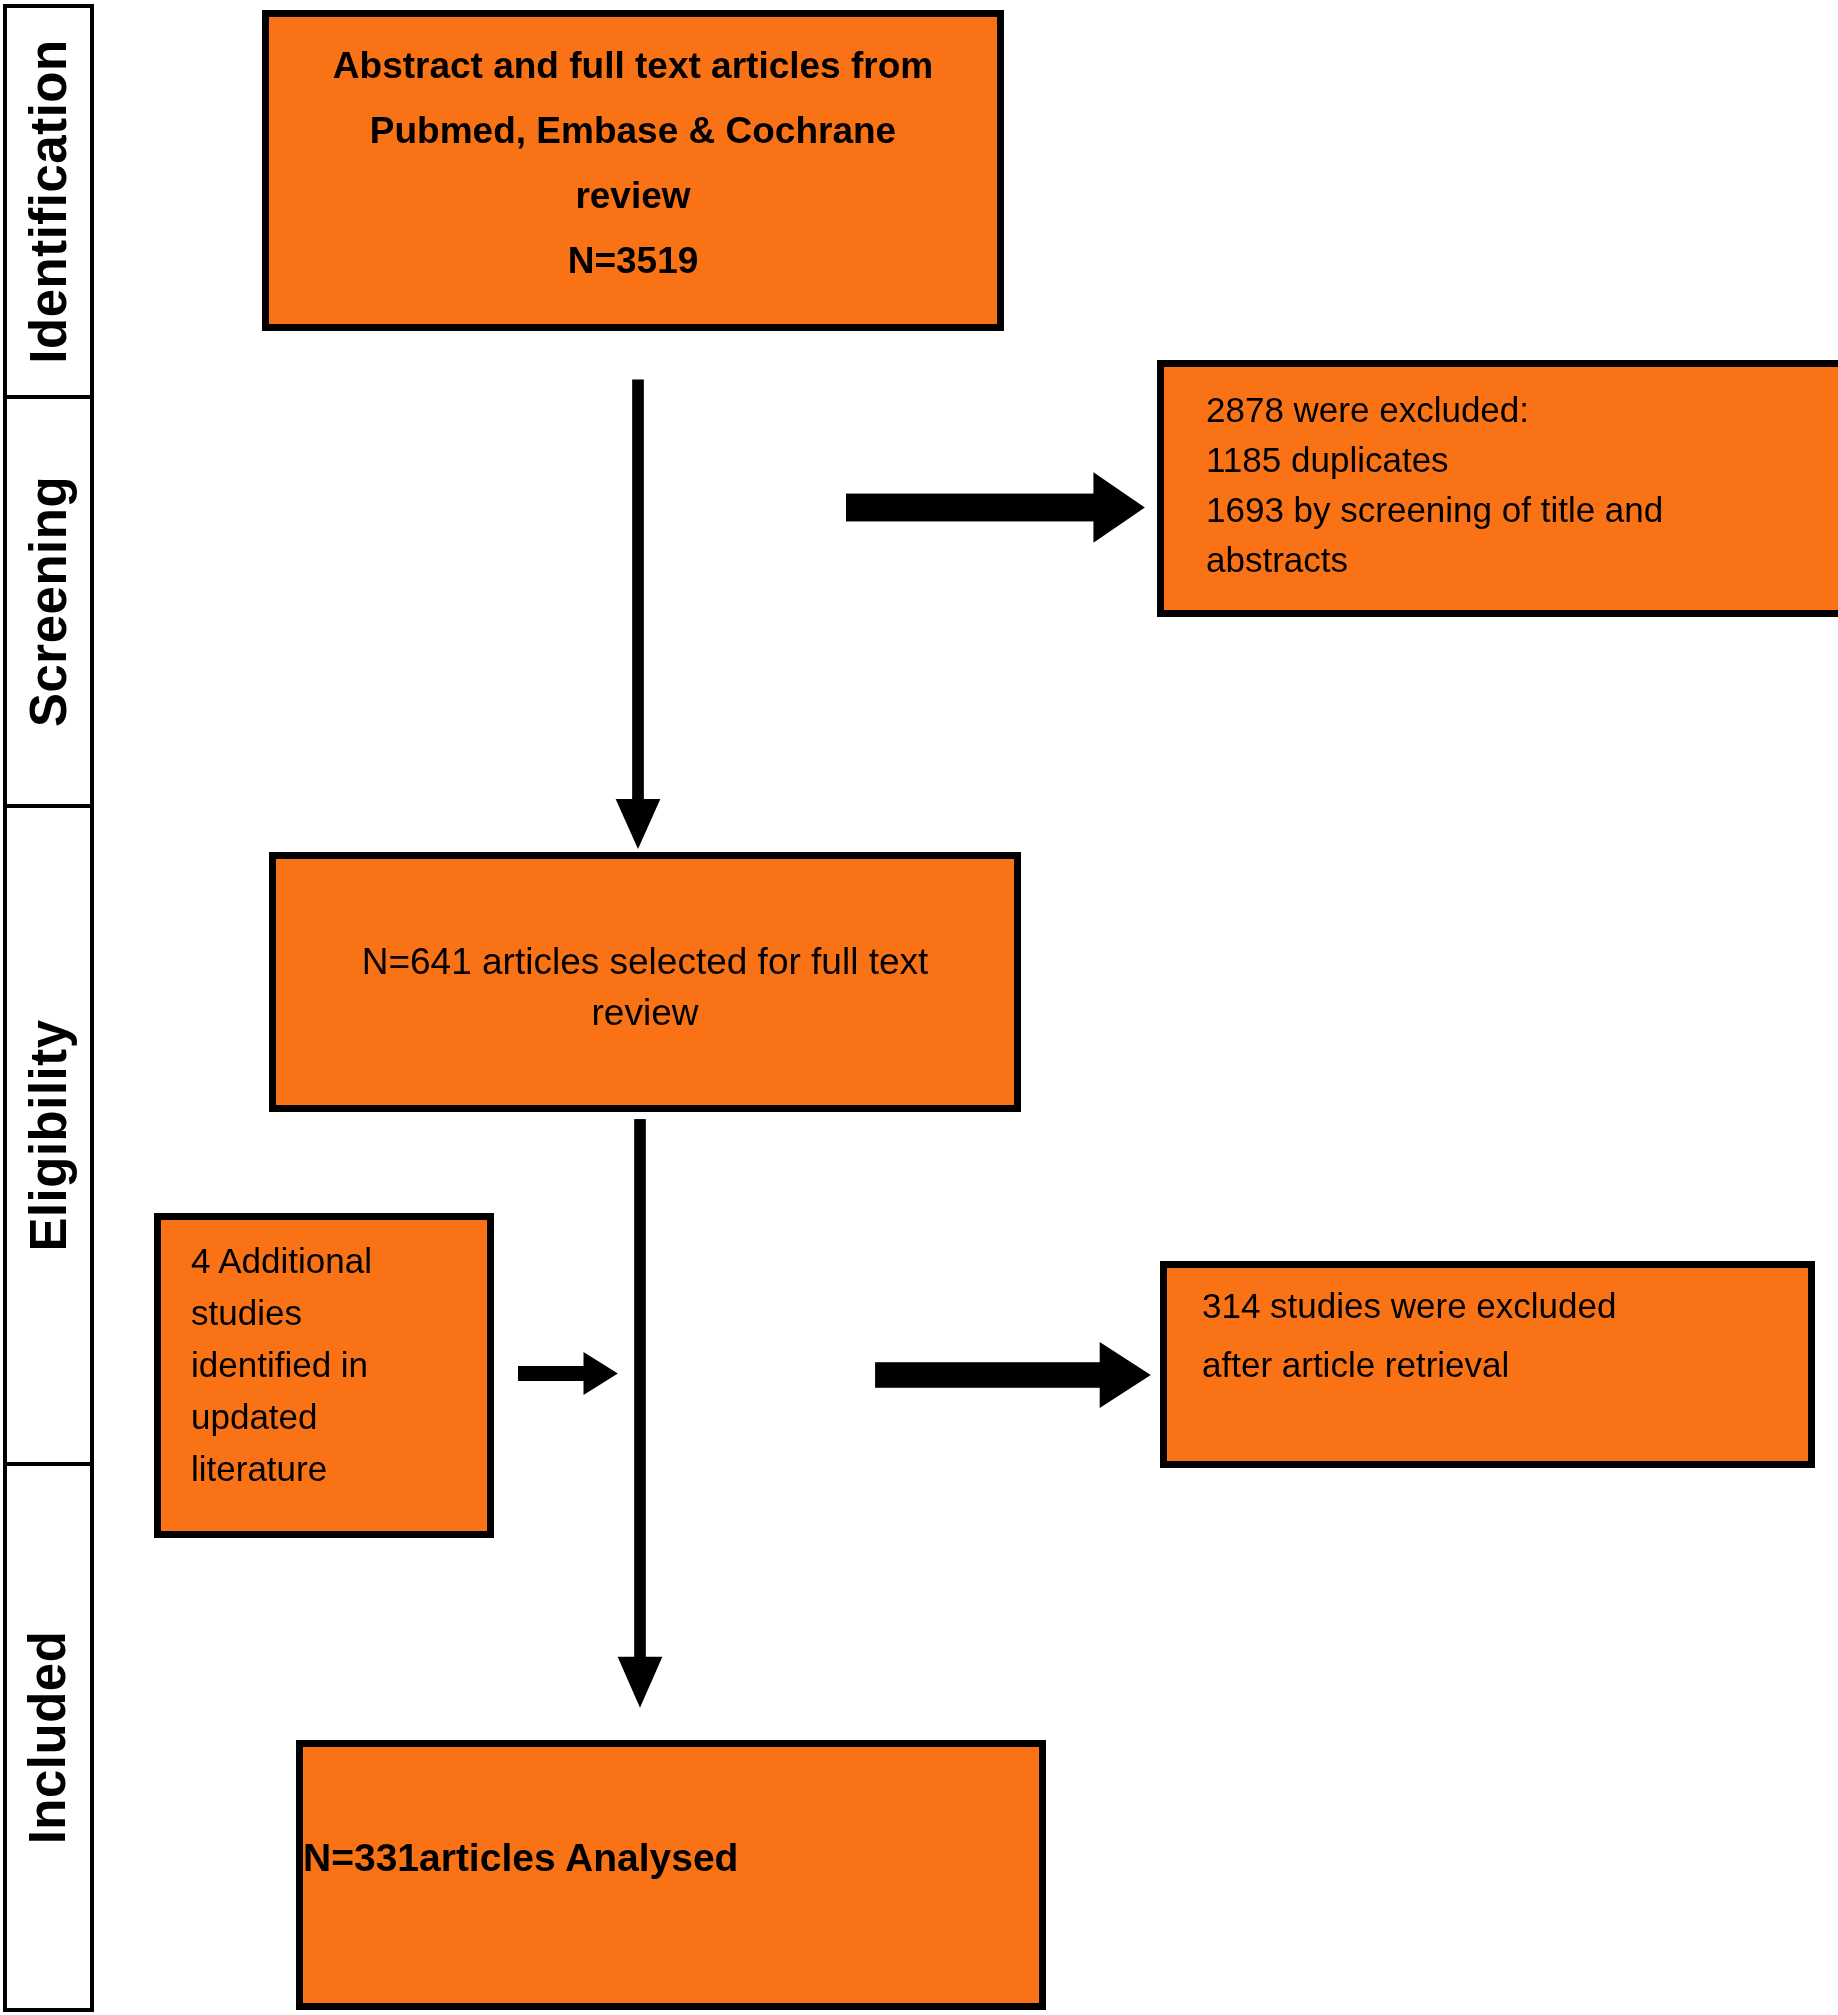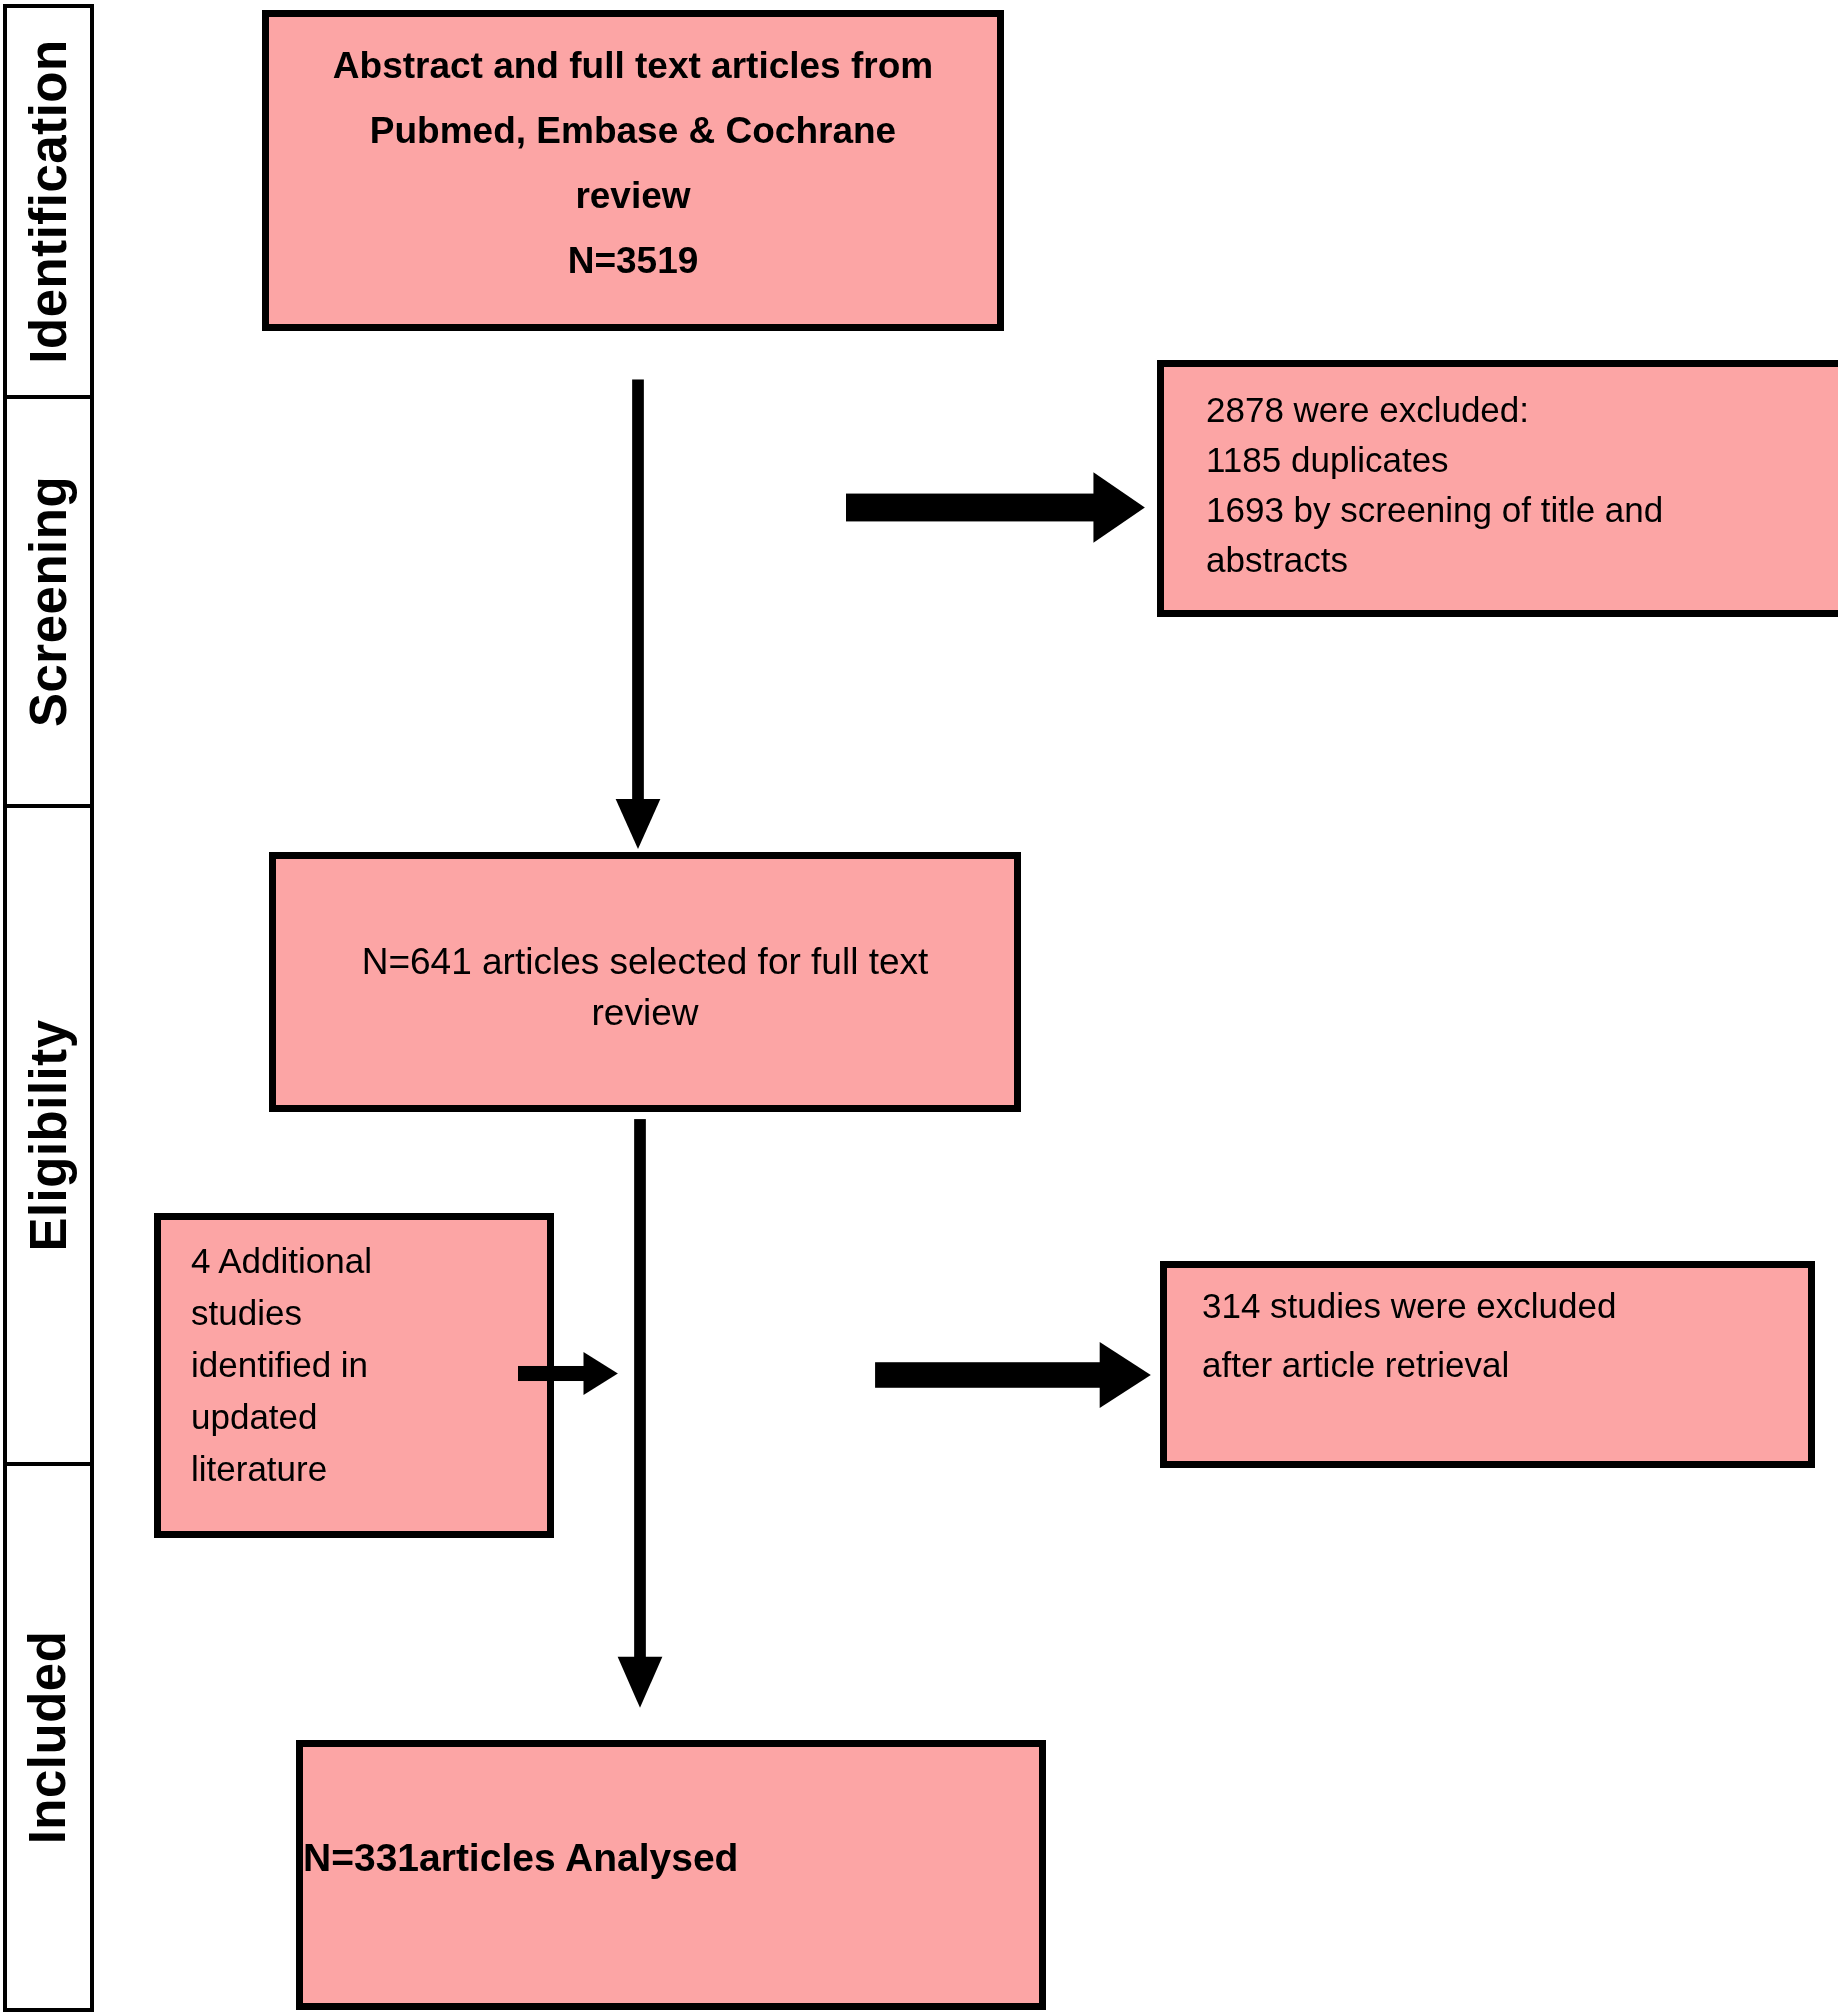--- a/index.html
+++ b/index.html
@@ -42,21 +42,21 @@
     white-space: nowrap;
     font-size: 51px;
     font-weight: bold;
     letter-spacing: 0.5px;
   }
   
   .box {
     position: absolute;
     box-sizing: border-box;
     border: 7.5px solid #000;
-    background: #fca5a5;
+    background: #f97316;
   }
   .line { white-space: nowrap; }
 
   .box-sources {
     left: 262px; top: 9.6px;
     width: 742px; height: 321px;
     padding-top: 16px;
     text-align: center;
     font-size: 37px;
     font-weight: bold;
@@ -72,21 +72,21 @@
   .box-full-text {
     left: 269px; top: 852px;
     width: 752px; height: 260px;
     padding-top: 77px;
     text-align: center;
     font-size: 37px;
     line-height: 51px;
   }
   .box-additional {
     left: 154px; top: 1213px;
-    width: 400px; height: 325px;
+    width: 340px; height: 325px;
     padding: 15px 9.6px 0 30px;
     font-size: 35px;
     line-height: 52px;
   }
   .box-excluded-retrieval {
     left: 1160px; top: 1261px;
     width: 655px; height: 207px;
     padding: 7.5px 16px 0 35px;
     font-size: 35px;
     line-height: 59px;

